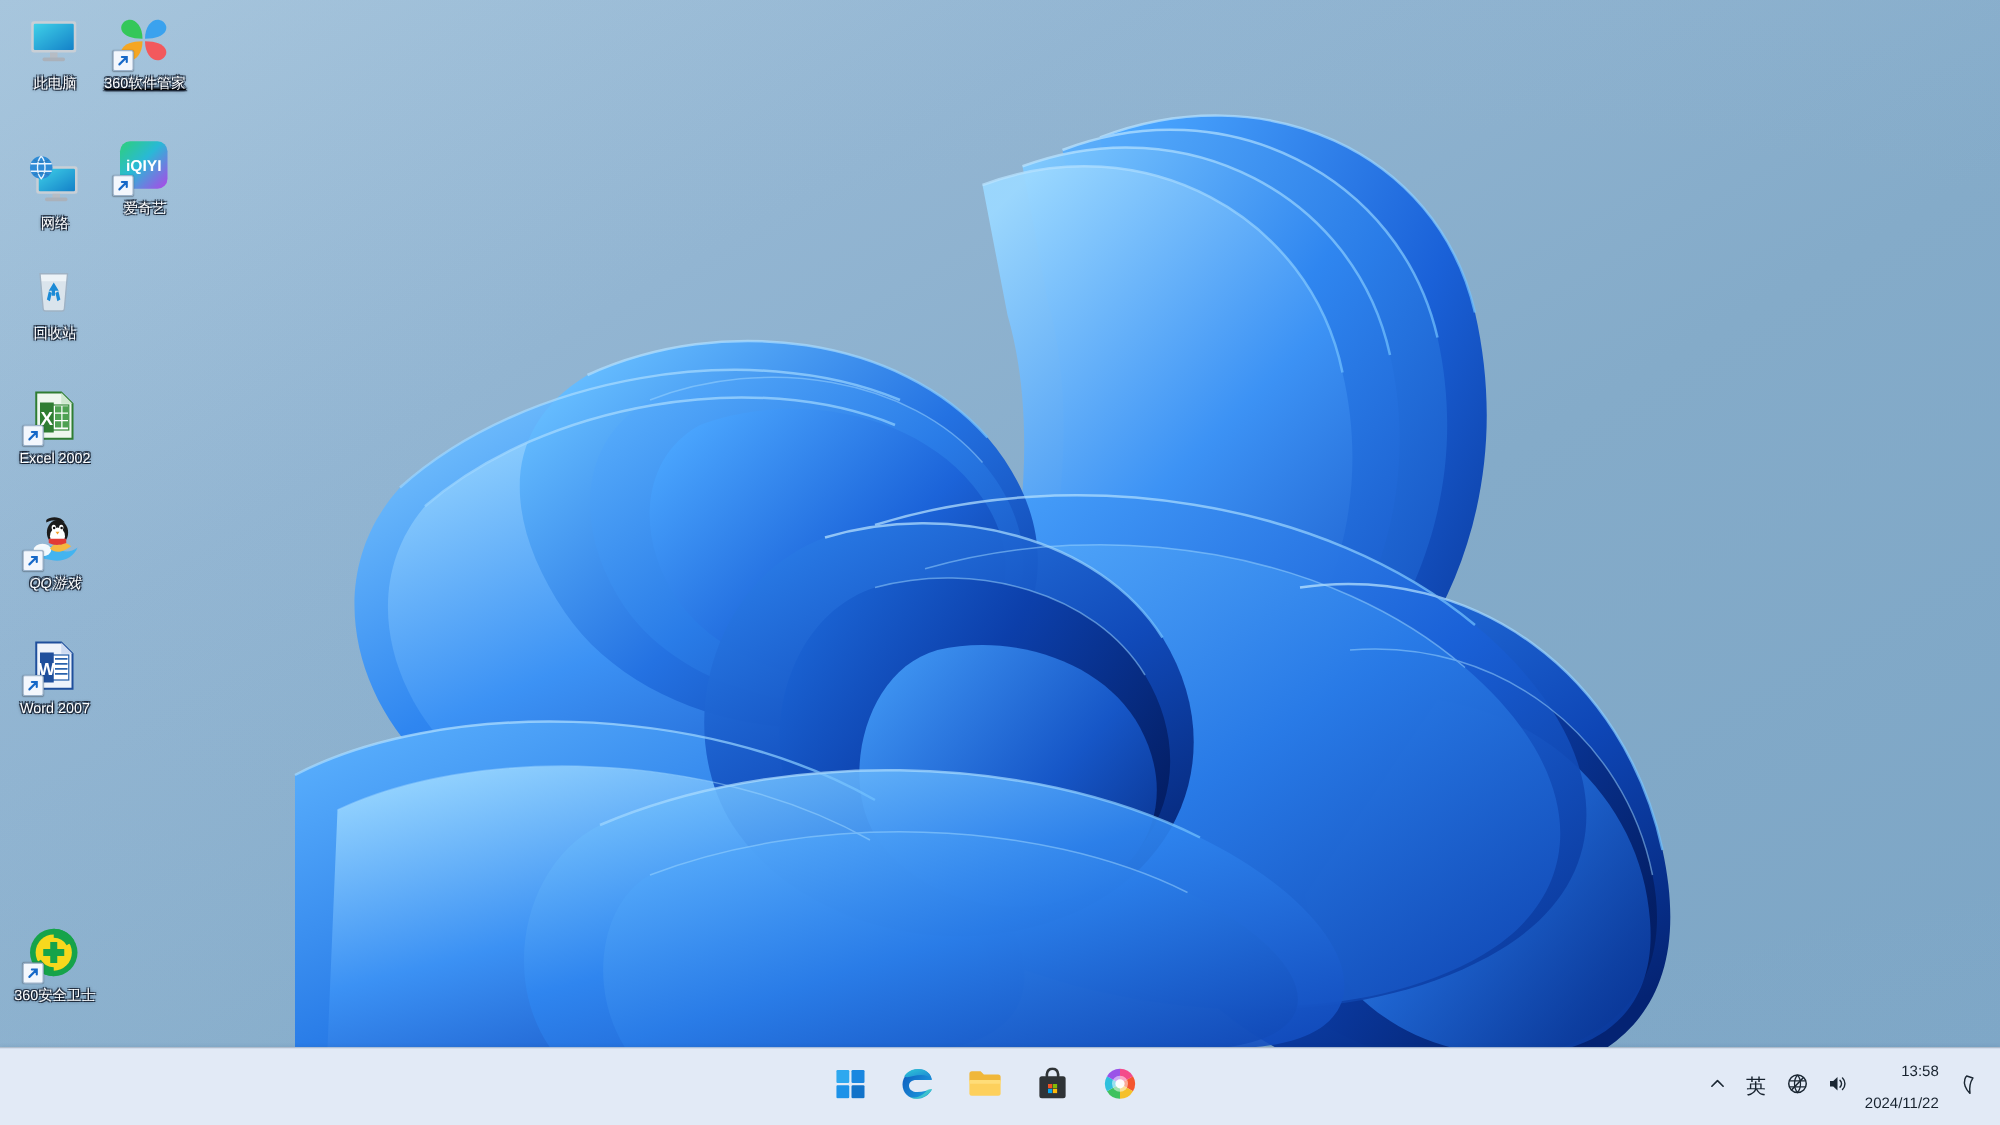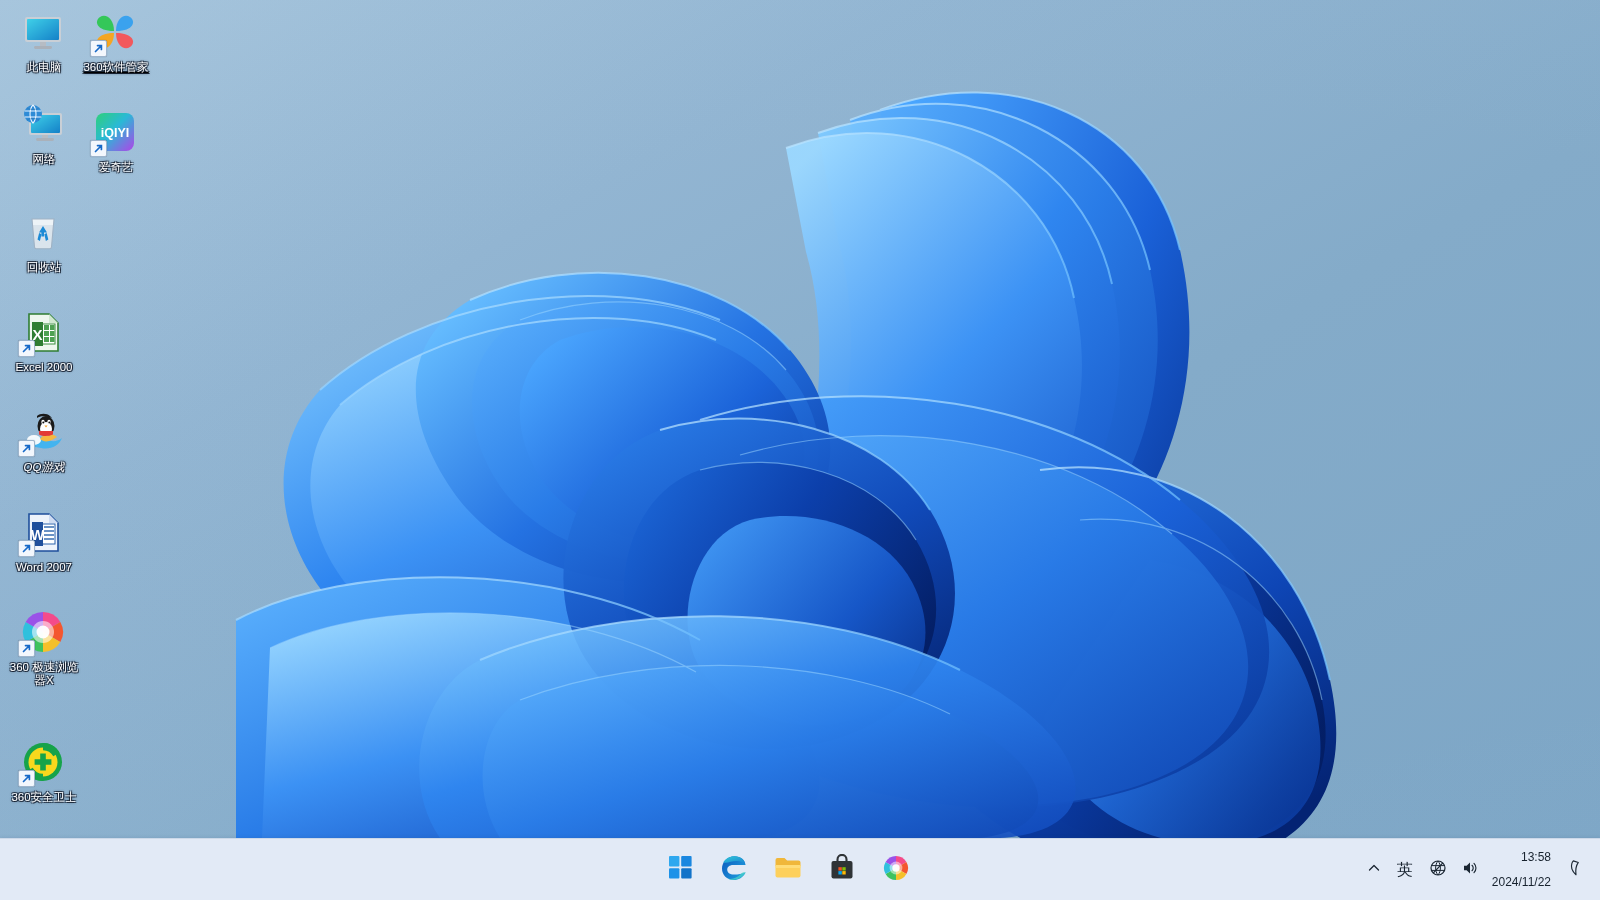--- a/index.html
+++ b/index.html
@@ -242,21 +242,21 @@
         </svg>
         <span class="shortcut-arrow">
           <svg width="11" height="11" viewBox="0 0 11 11">
               <path d="M2.5 8.5 L8 3 M4.5 2.6 H8.4 V6.5" stroke="#1769c8" stroke-width="1.7" fill="none" stroke-linecap="round"></path>
             </svg>
         </span>
       </div>
       <div class="label">360软件管家</div>
     </div>
 
-    <div class="desk-icon" style="left:6px; top:100px;">
+    <div class="desk-icon" style="left:6px; top:120px;">
       <div class="glyph">
         <svg width="46" height="46" viewBox="0 0 46 46">
           <defs>
               <linearGradient id="mon2" x1="0" y1="0" x2="1" y2="1">
             <stop offset="0" stop-color="#3fd0e8"></stop>
                 <stop offset="1" stop-color="#1481c8"></stop>
               </linearGradient>
             </defs>
           <rect x="9" y="12" width="33" height="22" rx="2" fill="#c9cfd6"></rect>
           <rect x="11" y="14" width="29" height="18" rx="1" fill="url(#mon2)"></rect>
@@ -324,21 +324,21 @@
           </g>
           <path d="M12 13 h11 v24 h-11 Z" fill="#2f7d32"></path>
           <text x="17.5" y="31" font-family="Liberation Sans, sans-serif" font-size="15" font-weight="bold" fill="#ffffff" text-anchor="middle">X</text>
         </svg>
         <span class="shortcut-arrow">
           <svg width="11" height="11" viewBox="0 0 11 11">
               <path d="M2.5 8.5 L8 3 M4.5 2.6 H8.4 V6.5" stroke="#1769c8" stroke-width="1.7" fill="none" stroke-linecap="round"></path>
             </svg>
         </span>
       </div>
-      <div class="label">Excel 2000</div>
+      <div class="label">Excel 2002</div>
     </div>
 
     <div class="desk-icon" style="left:6px; top:408px;font-style:italic;">
       <div class="glyph">
         <svg width="46" height="46" viewBox="0 0 46 46">
           <path d="M4 34 c6 -7 16 -8 22 -4 c5 3 11 3 16 -1 c-3 8 -12 12 -21 10 c-6 -1 -12 -2 -17 -5 z" fill="#43b4f0"></path>
           <ellipse cx="14" cy="31" rx="7" ry="5" fill="#ffffff" opacity="0.92"></ellipse>
           <path d="M20 30 c2 -4 9 -6 14 -4 l3 2 -5 3 c-4 2 -9 2 -12 -1 z" fill="#f5b841"></path>
           <ellipse cx="26" cy="17" rx="8.5" ry="10" fill="#1a1a1a"></ellipse>
           <ellipse cx="26" cy="20" rx="6" ry="7" fill="#ffffff"></ellipse>
@@ -376,42 +376,20 @@
         </svg>
         <span class="shortcut-arrow">
           <svg width="11" height="11" viewBox="0 0 11 11">
               <path d="M2.5 8.5 L8 3 M4.5 2.6 H8.4 V6.5" stroke="#1769c8" stroke-width="1.7" fill="none" stroke-linecap="round"></path>
             </svg>
         </span>
       </div>
       <div class="label">Word 2007</div>
     </div>
 
-    <div class="desk-icon" style="left:6px; top:608px;">
-      <div class="glyph">
-        <svg width="46" height="46" viewBox="0 0 46 46">
-          <g transform="translate(23,23)">
-            <path d="M0 0 L0 -20 A20 20 0 0 1 17.3 -10 Z" fill="#f44b8a"></path>
-            <path d="M0 0 L17.3 -10 A20 20 0 0 1 17.3 10 Z" fill="#f4562f"></path>
-            <path d="M0 0 L17.3 10 A20 20 0 0 1 0 20 Z" fill="#f5c02a"></path>
-            <path d="M0 0 L0 20 A20 20 0 0 1 -17.3 10 Z" fill="#3fc25f"></path>
-            <path d="M0 0 L-17.3 10 A20 20 0 0 1 -17.3 -10 Z" fill="#2fc0dd"></path>
-            <path d="M0 0 L-17.3 -10 A20 20 0 0 1 0 -20 Z" fill="#9a52e8"></path>
-            <circle cx="0" cy="0" r="11" fill="#ffffff" opacity="0.55"></circle>
-            <circle cx="0" cy="0" r="6.5" fill="#ffffff" opacity="0.95"></circle>
-          </g>
-        </svg>
-        <span class="shortcut-arrow">
-          <svg width="11" height="11" viewBox="0 0 11 11">
-              <path d="M2.5 8.5 L8 3 M4.5 2.6 H8.4 V6.5" stroke="#1769c8" stroke-width="1.7" fill="none" stroke-linecap="round"></path>
-            </svg>
-        </span>
-      </div>
-      <div class="label">360 极速浏览器X</div>
-    </div>
 
     <div class="desk-icon" style="left:6px; top:738px;">
       <div class="glyph">
         <svg width="46" height="46" viewBox="0 0 46 46">
           <circle cx="23" cy="23" r="19" fill="#16a34a"></circle>
           <circle cx="23" cy="23" r="14.5" fill="#f7d81d"></circle>
           <path d="M23 4 a19 19 0 0 1 16.5 9.6 l-6.2 3.6 a11.8 11.8 0 0 0 -10.3 -6 z" fill="#16a34a"></path>
           <path d="M23 42 a19 19 0 0 1 -16.5 -9.6 l6.2 -3.6 a11.8 11.8 0 0 0 10.3 6 z" fill="#16a34a"></path>
           <path d="M20.2 14.6 h5.6 v5.6 h5.6 v5.6 h-5.6 v5.6 h-5.6 v-5.6 h-5.6 v-5.6 h5.6 z" fill="#16a34a"></path>
         </svg>

